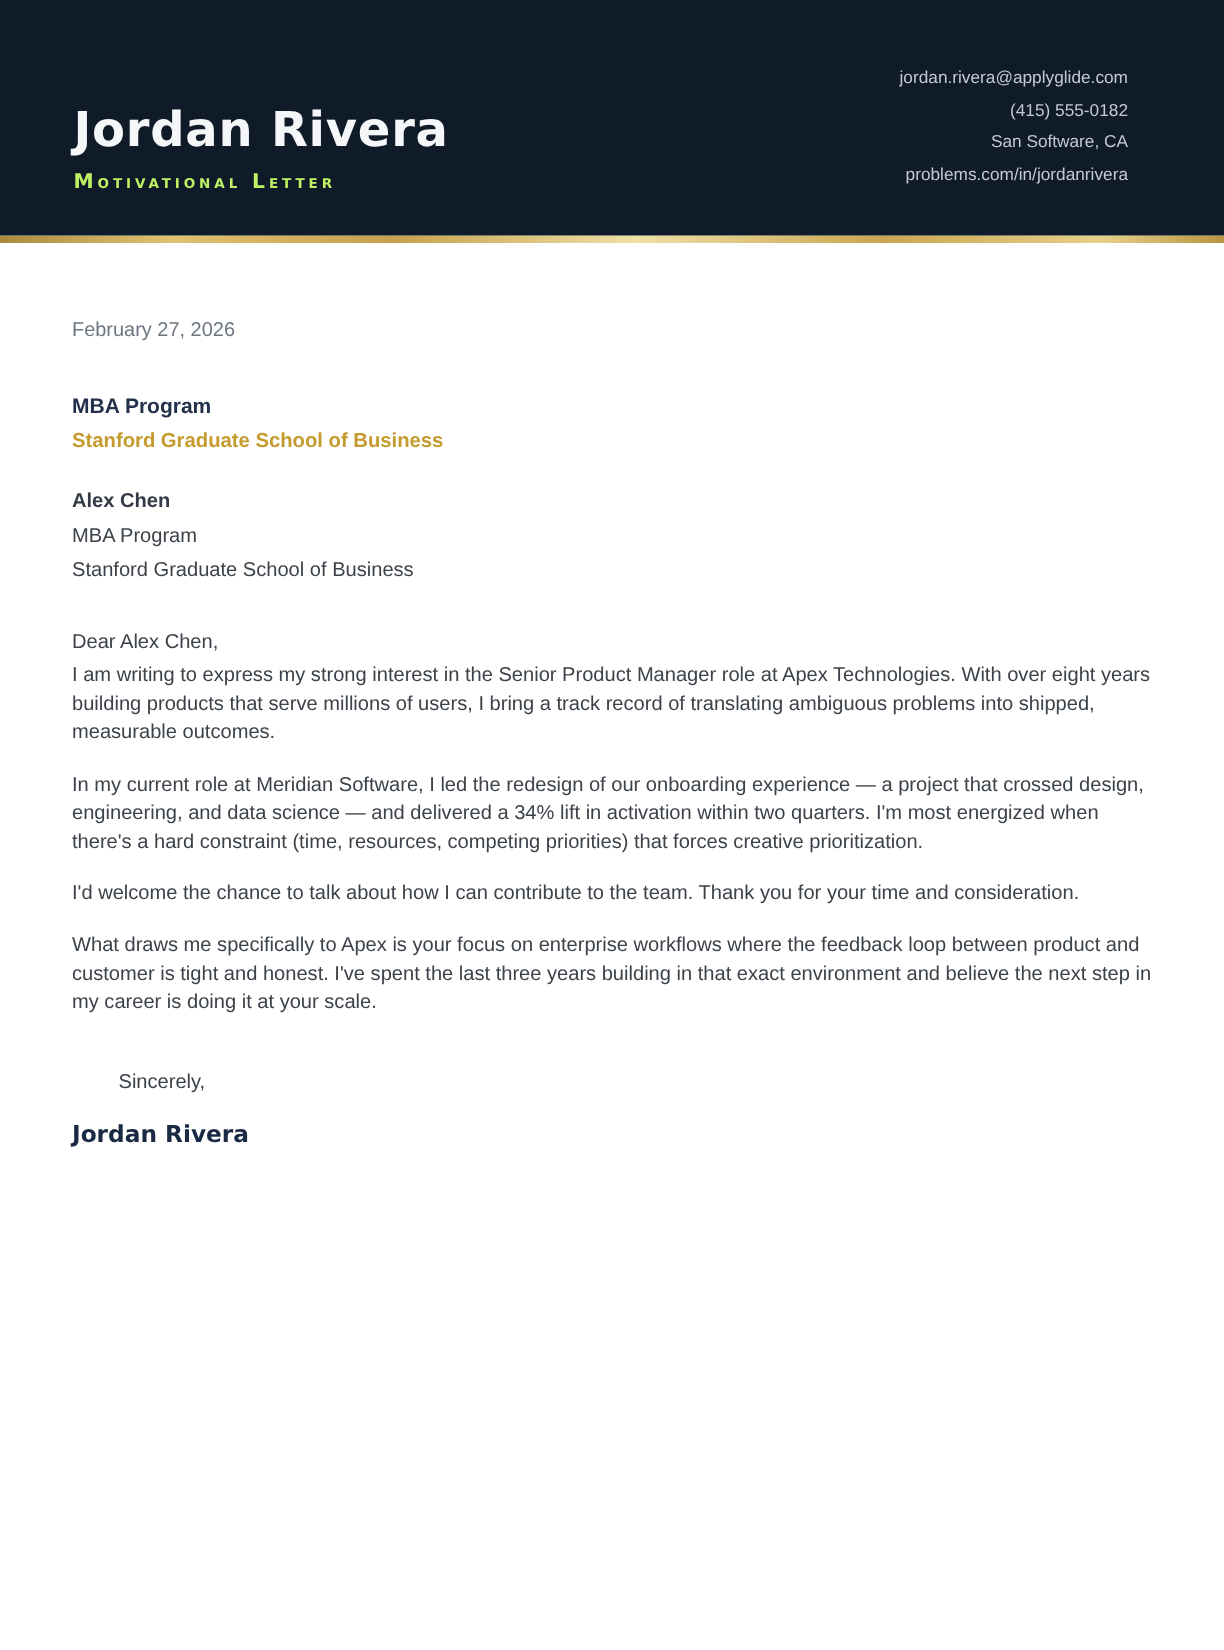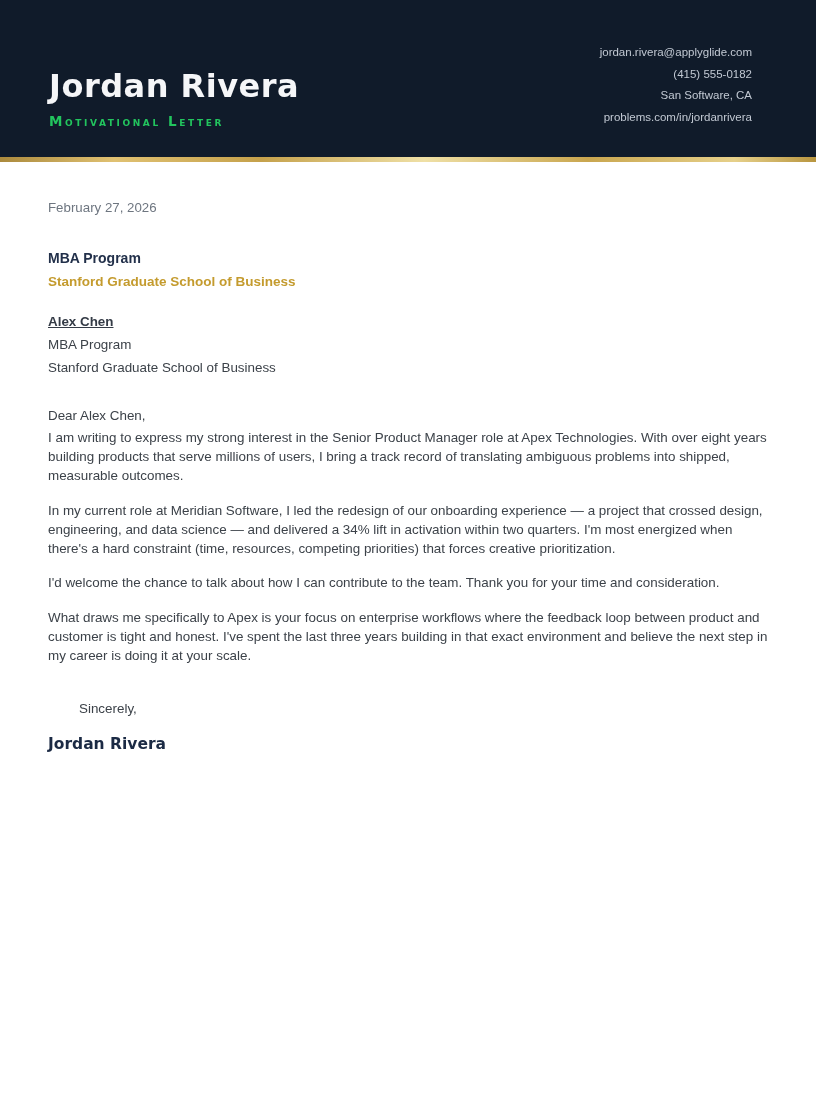--- a/index.html
+++ b/index.html
@@ -34,21 +34,21 @@
     color: #f5f6f8;
     letter-spacing: 0.5px;
   }
   .doc-subtitle {
     margin-top: 9px;
     font-family: "DejaVu Sans", sans-serif;
     font-variant: small-caps;
     font-weight: bold;
     font-size: 13.5px;
     letter-spacing: 2.6px;
-    color: #22c55e;
+    color: #bef264;
   }
   .header-right {
     position: absolute;
     right: 64px;
     top: 42px;
     text-align: right;
   }
   .contact-line {
     font-size: 11.5px;
     line-height: 21.5px;
@@ -57,21 +57,21 @@
   .gold-bar {
     width: 100%;
     height: 5px;
     background: linear-gradient(90deg,
       #ab8a3d 0%, #e0c172 14%, #c5a14b 32%, #efe0a6 52%,
       #c9a64f 72%, #e6d08a 90%, #b8953f 100%);
   }
 
   
   .letter {
-    padding: 38px 48px 0 48px;
+    padding: 50px 48px 0 48px;
     color: #3c4249;
     font-size: 13.4px;
   }
   .letter-date {
     font-size: 13.3px;
     line-height: 16px;
     color: #6e7680;
     margin-bottom: 34px;
   }
   .recipient-program {
@@ -86,21 +86,20 @@
     font-weight: bold;
     line-height: 17px;
     color: #c49b2e;
     margin-bottom: 20px;
   }
   .contact-block { margin-bottom: 25px; }
   .contact-name {
     font-weight: bold;
     color: #343b46;
     line-height: 23px;
-    text-decoration: underline;
   }
   .contact-detail { line-height: 23px; }
   .salutation {
     line-height: 24px;
   }
   .letter p.body-para {
     line-height: 19px;
     margin-bottom: 15.5px;
   }
   .closing {

